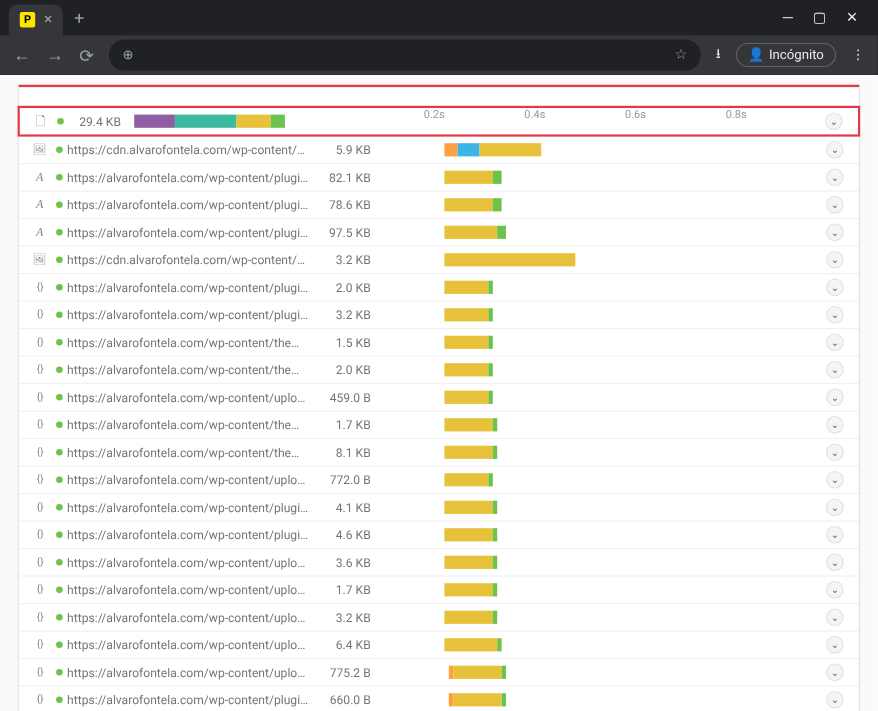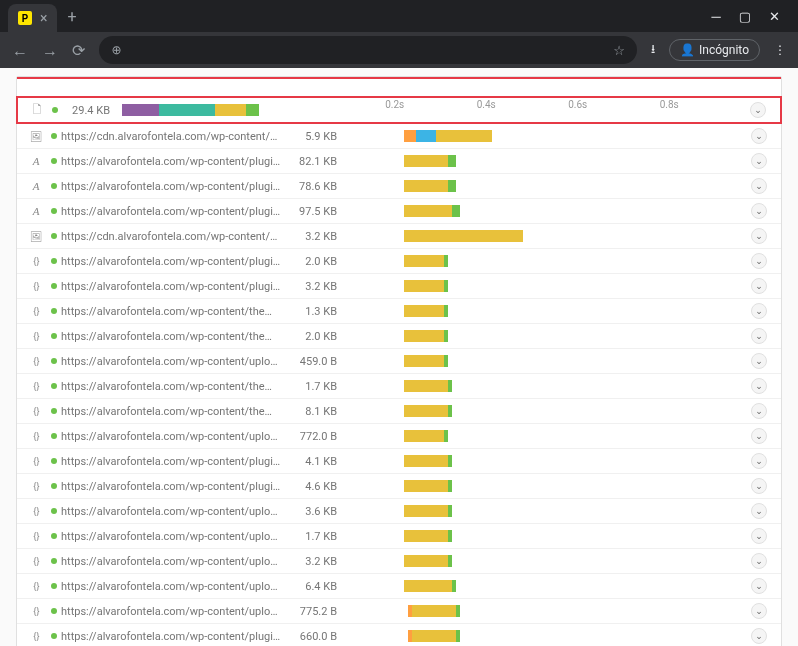--- a/index.html
+++ b/index.html
@@ -398,21 +398,21 @@
               <span>⌄</span>
             </div>
           </div>
         </div>
         <div class="row">
           <div class="col-type type-code"></div>
           <div class="col-status">
             <span class="status-dot"></span>
           </div>
           <div class="col-url">https://alvarofontela.com/wp-content/themes/hello-...</div>
-          <div class="col-size">1.3 KB</div>
+          <div class="col-size">1.5 KB</div>
           <div class="col-waterfall">
             <div class="bar-wrap">
               <div class="seg" style="left: 14%; width: 10%; background: rgb(232, 193, 59);"></div>
               <div class="seg" style="left: 24%; width: 1%; background: rgb(108, 194, 74);"></div>
             </div>
           </div>
           <div class="col-expand">
             <div class="expand-btn">
               <span>⌄</span>
             </div>

